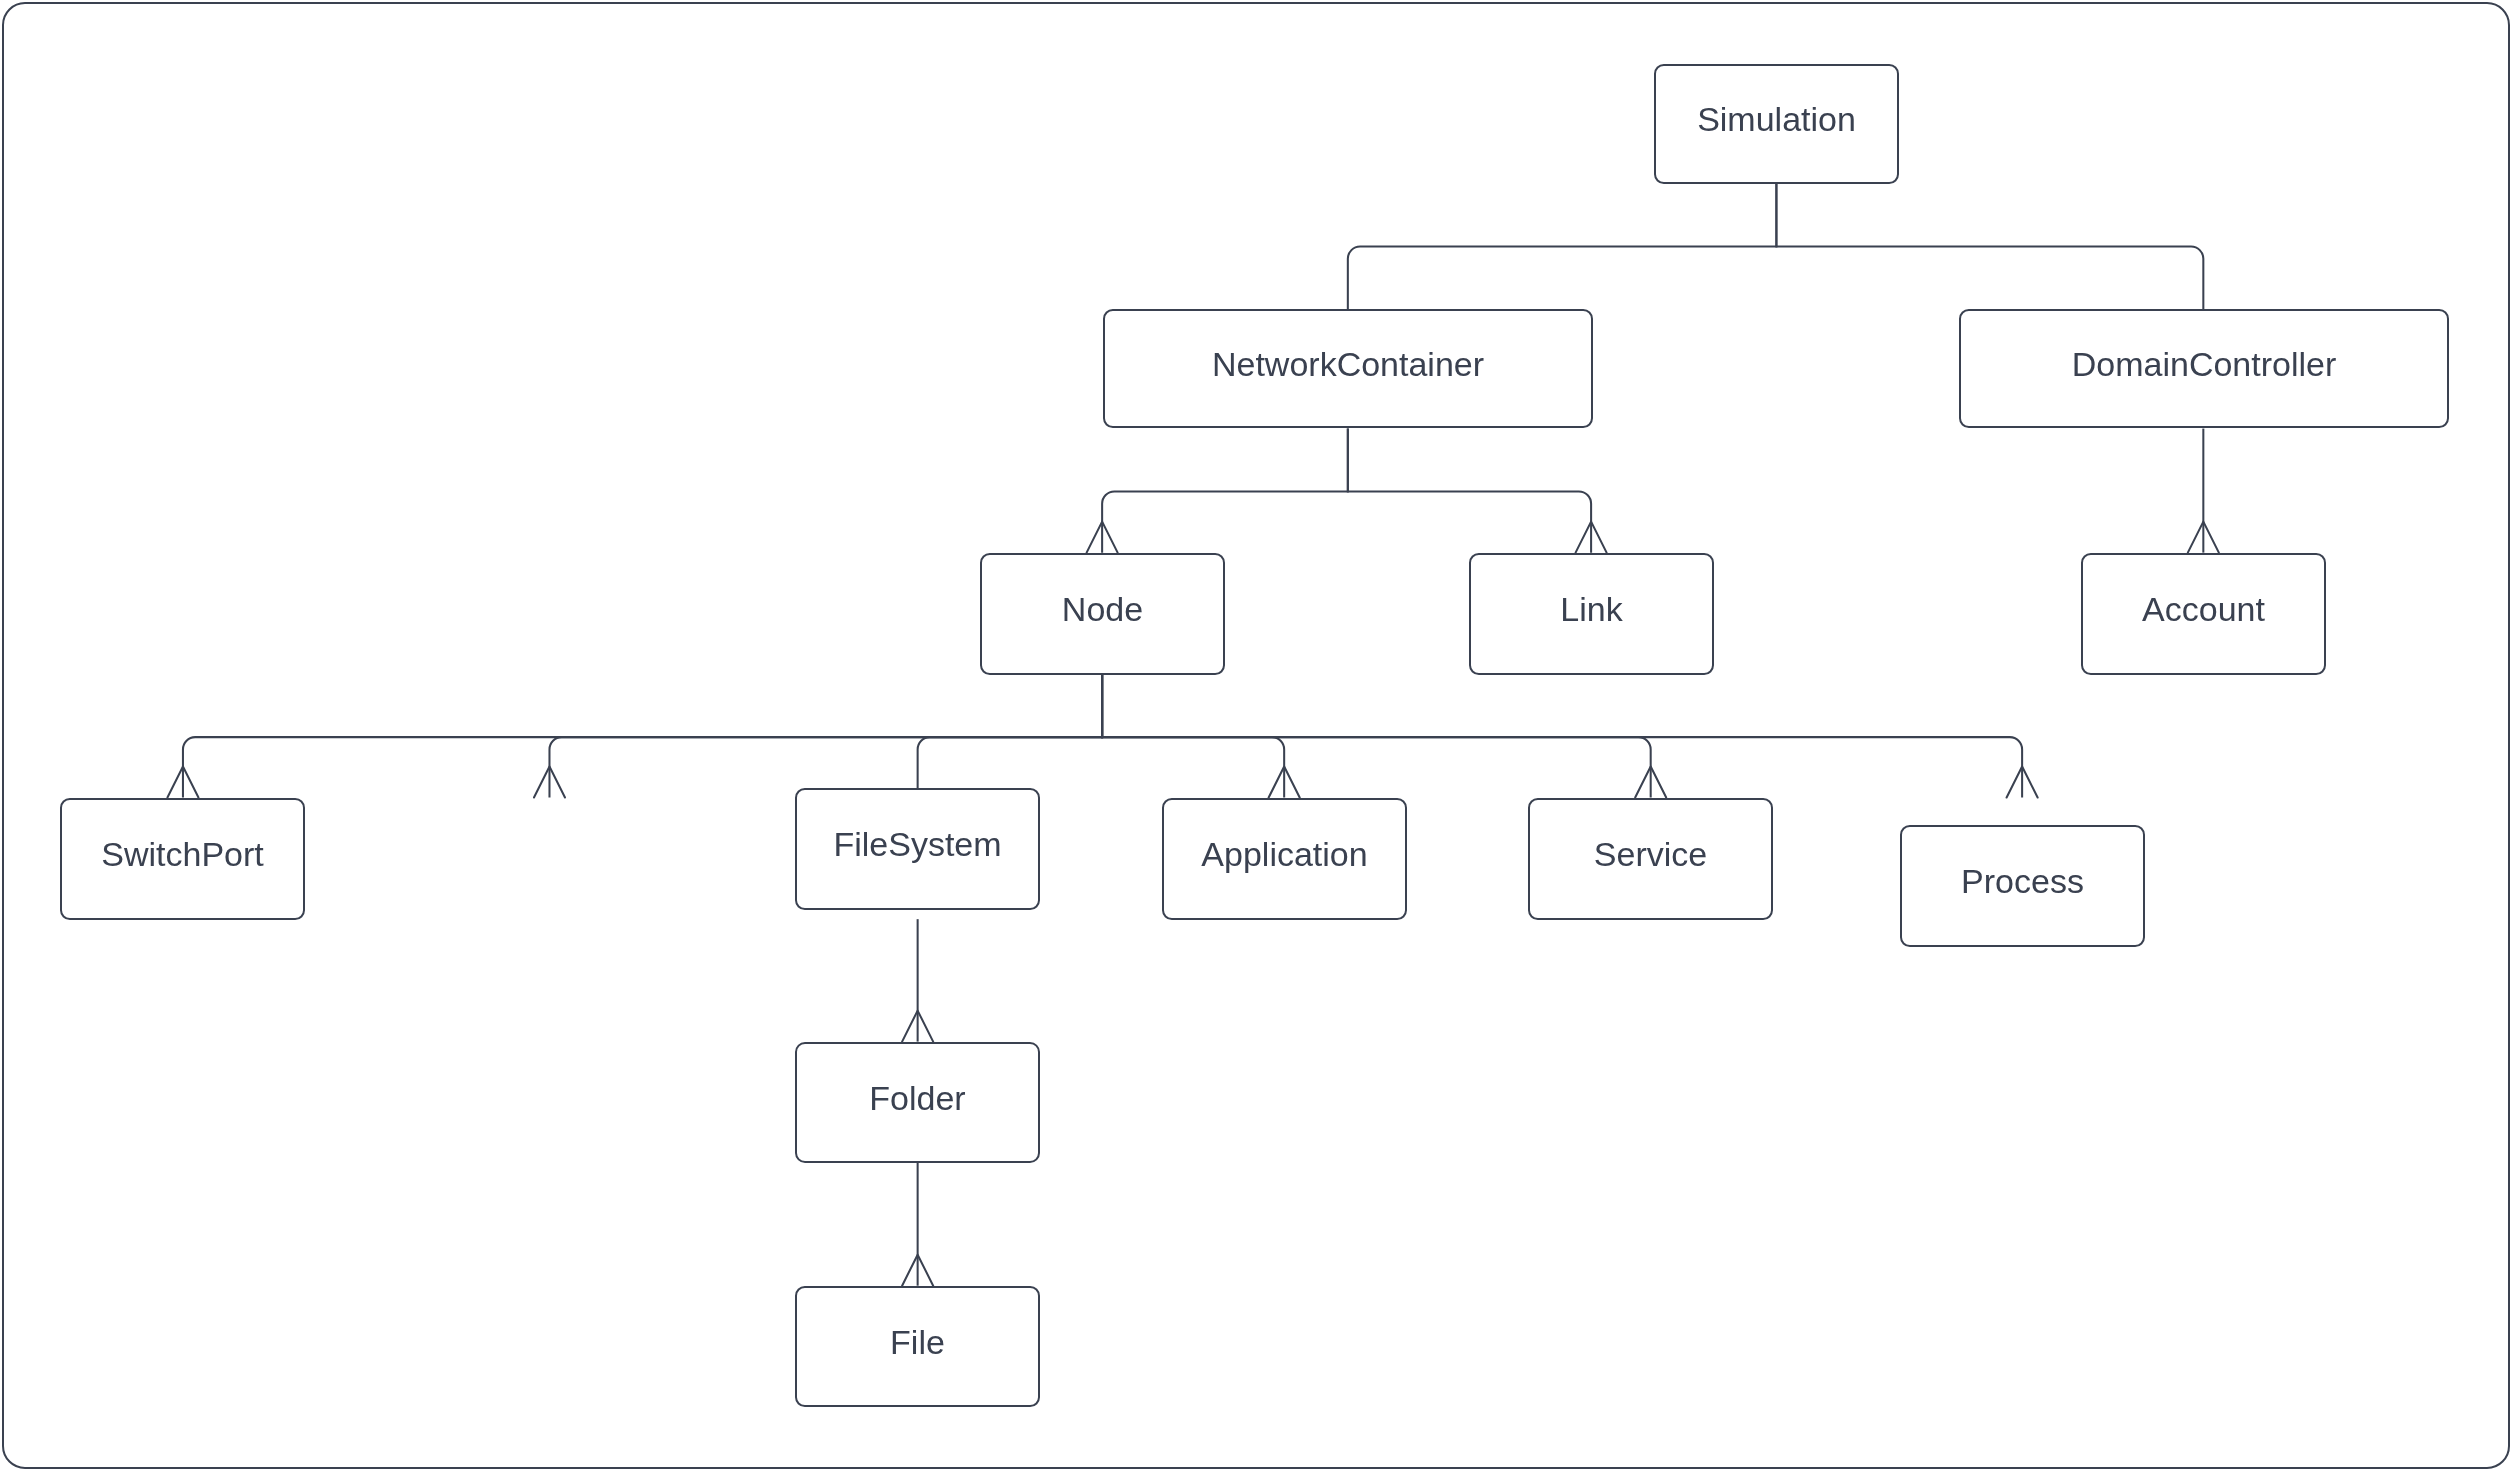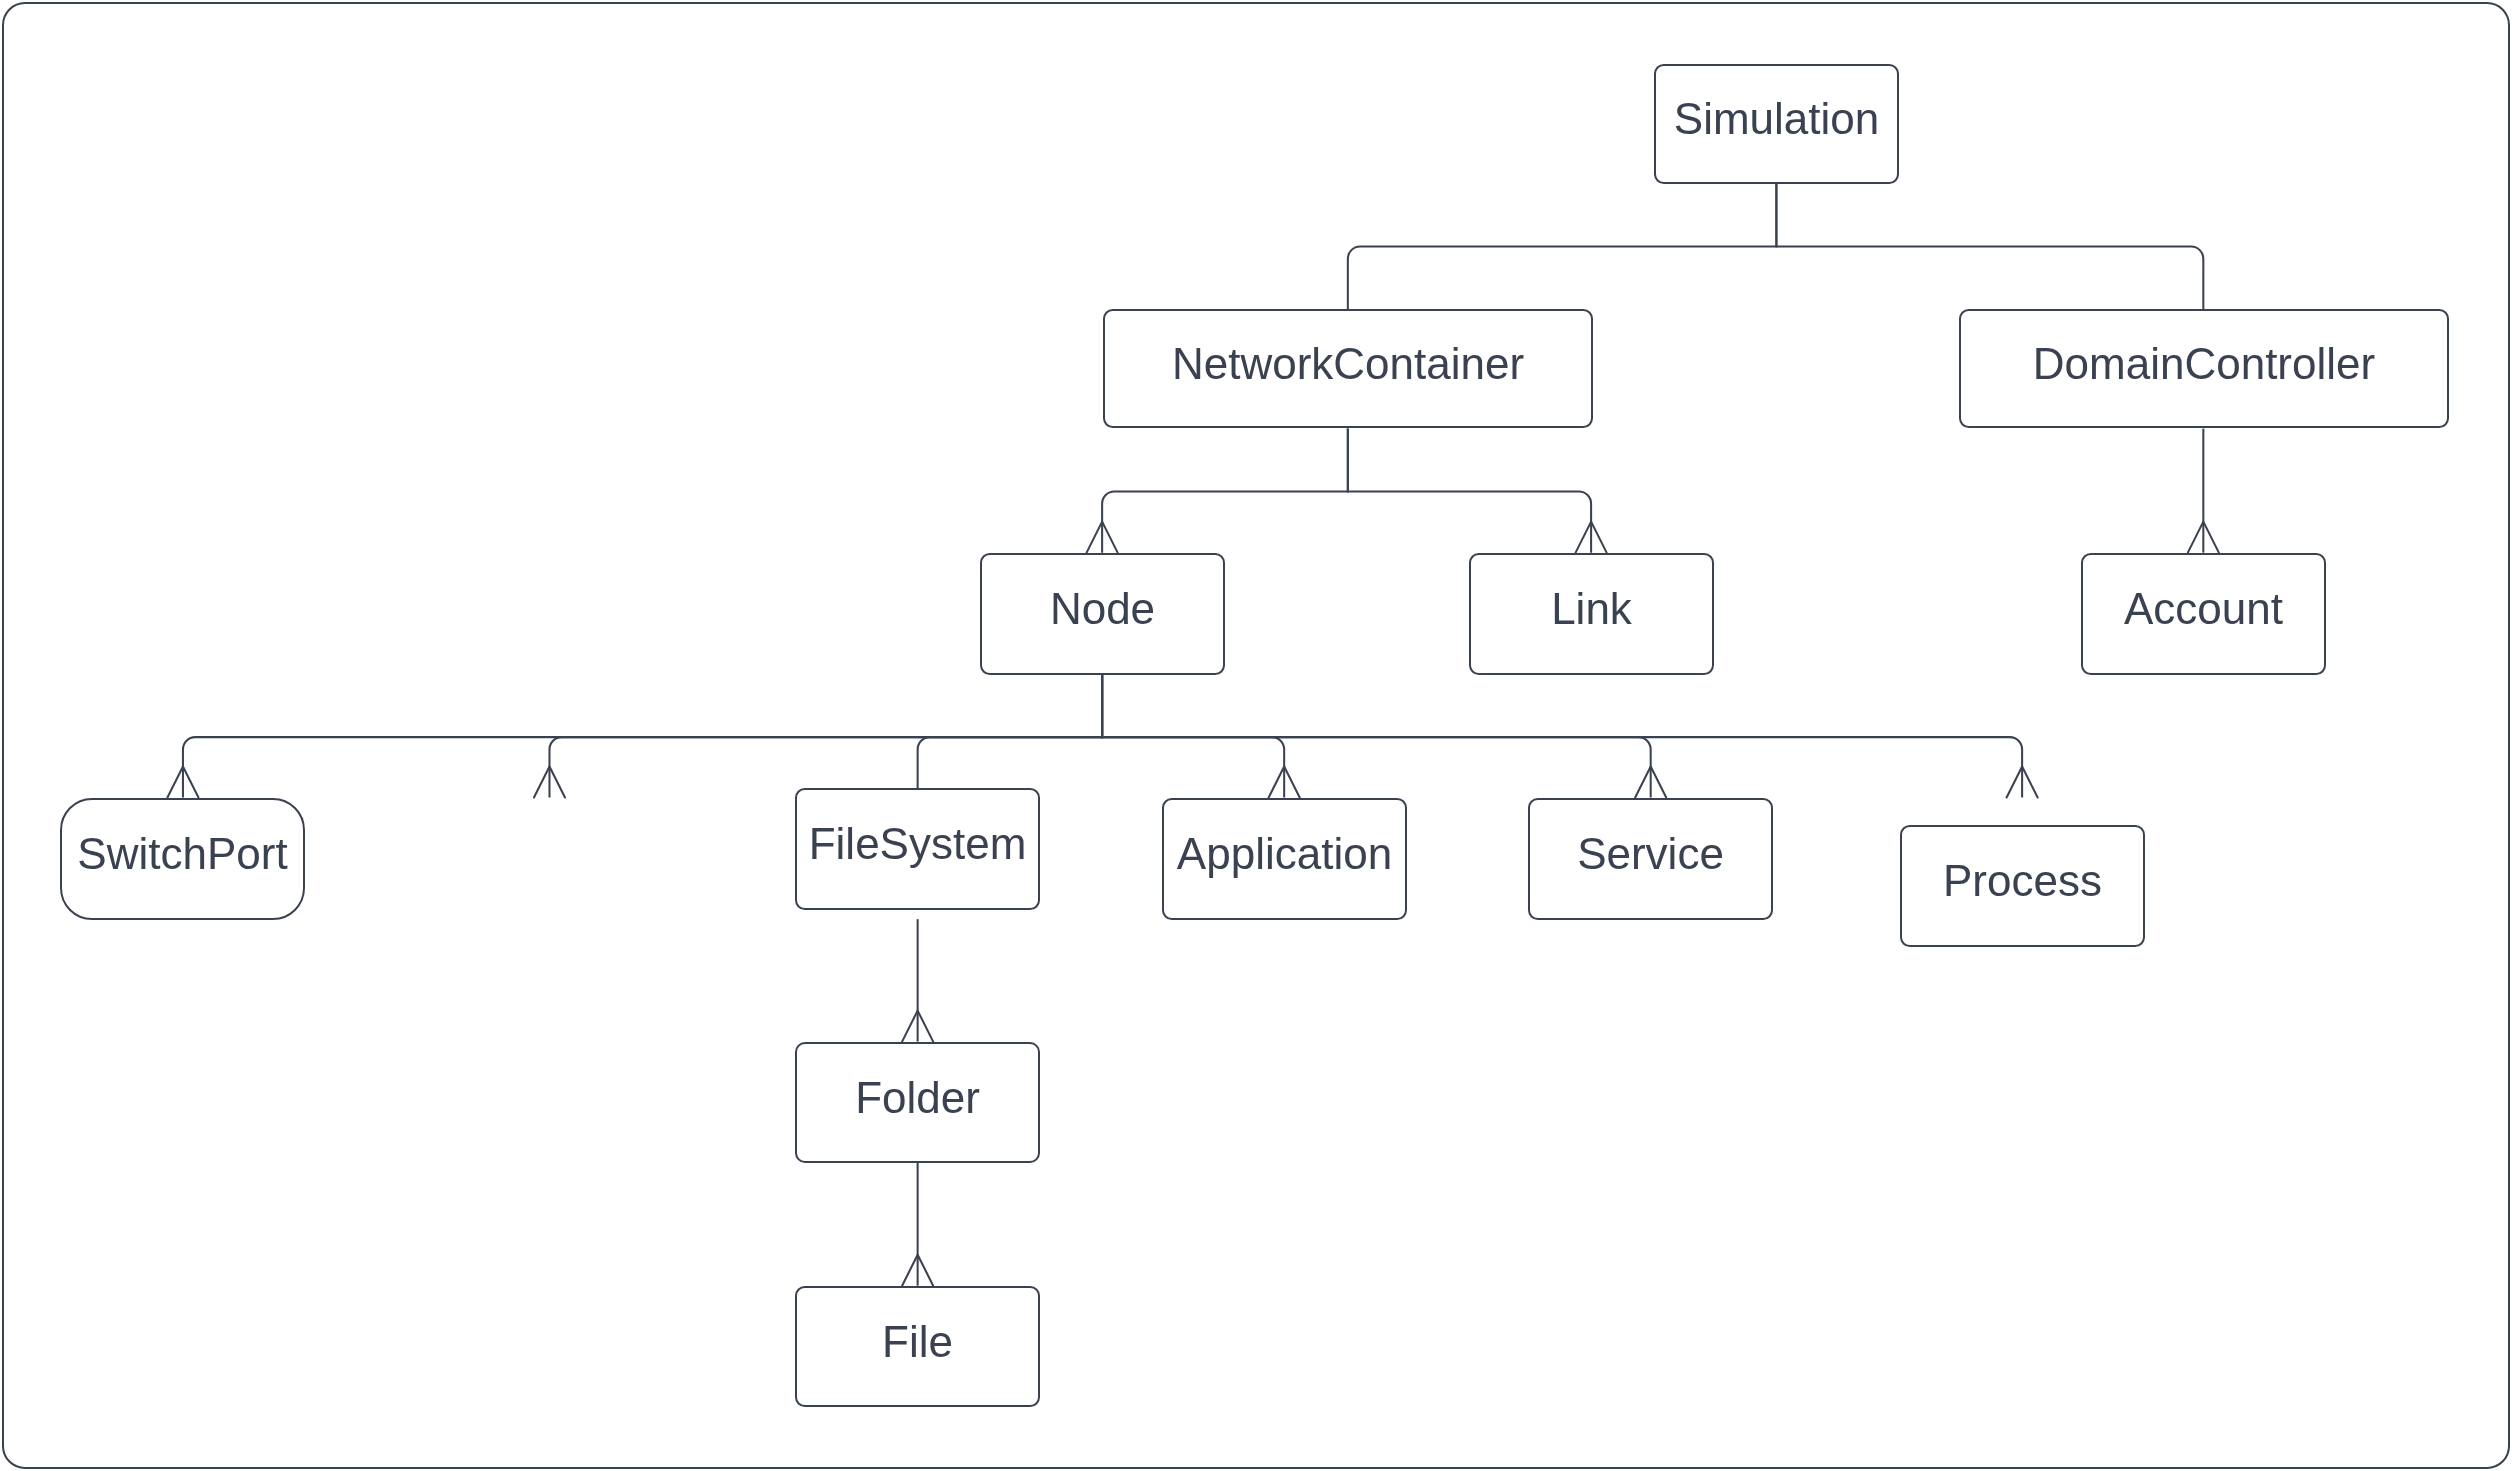--- a/index.html
+++ b/index.html
@@ -39,21 +39,21 @@
     position:absolute;
     box-sizing:border-box;
     background:var(--node-fill);
     border:2px solid var(--ink);
     border-radius:9.8px;
     display:flex;
     align-items:center;
     justify-content:center;
     padding-bottom:9.8px;
     color:var(--ink);
-    font-size:44px;
+    font-size:34px;
     line-height:1;
     white-space:nowrap;
   }
 </style>
 </head>
 <body>
 
 <div class="stage">
 
   <svg class="edge-layer" width="2512" height="1471" viewBox="0 0 3077 1802">
@@ -104,21 +104,21 @@
   </div>
 
   <div class="node" style="left:1469px;top:553px;width:245px;height:122px;">
     <span>Link</span>
   </div>
 
   <div class="node" style="left:2081px;top:553px;width:245px;height:122px;">
     <span>Account</span>
   </div>
 
-  <div class="node" style="left:60px;top:798px;width:245px;height:122px;border-radius:32px;">
+  <div class="node" style="left:60px;top:798px;width:245px;height:122px;">
     <span>SwitchPort</span>
   </div>
 
 
   <div class="node" style="left:795px;top:788px;width:245px;height:122px;">
     <span>FileSystem</span>
   </div>
 
   <div class="node" style="left:1162px;top:798px;width:245px;height:122px;">
     <span>Application</span>

